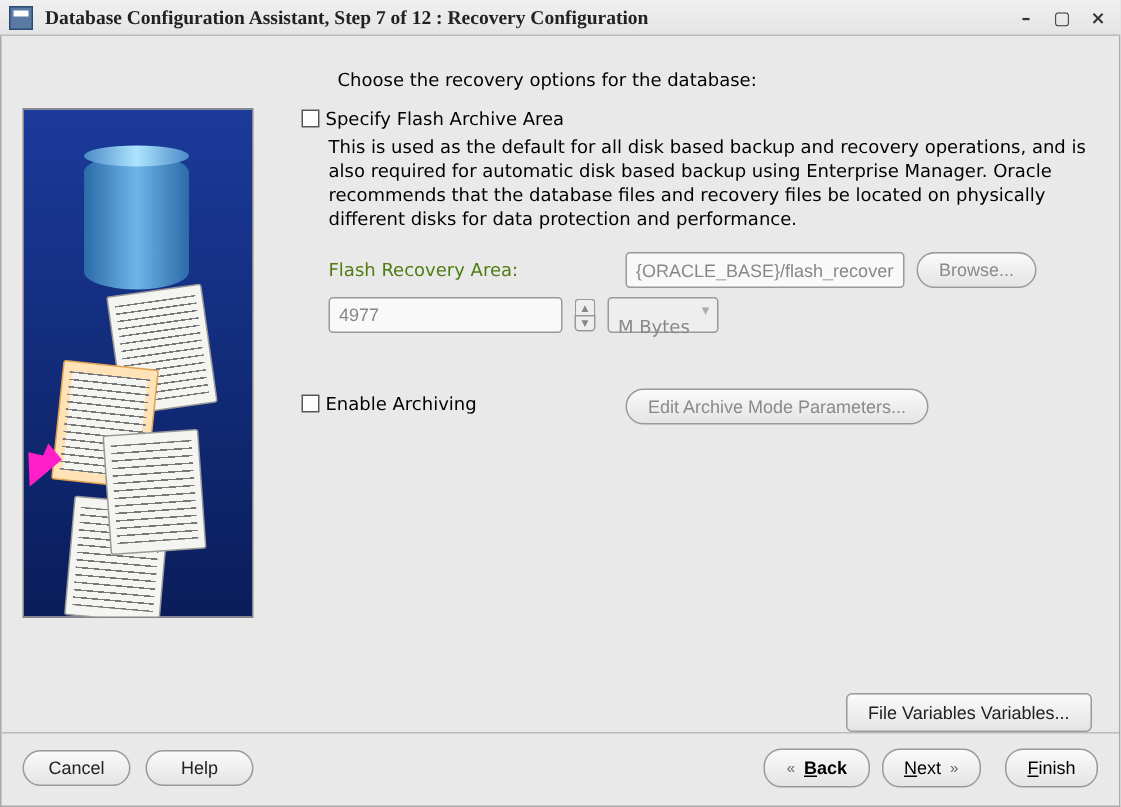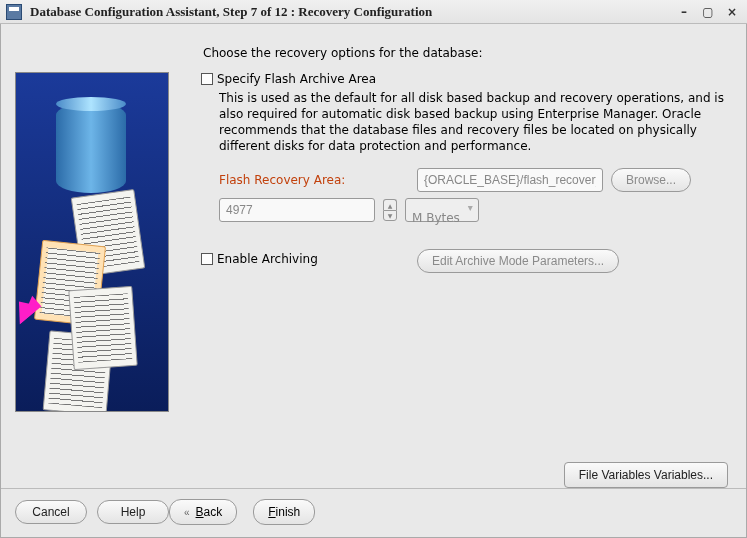--- a/index.html
+++ b/index.html
@@ -130,21 +130,21 @@
 
   .main-col {
     flex: 1;
     display: flex;
     flex-direction: column;
   }
   .intro {
     color: #000;
     font-size: 12px;
     margin-bottom: 12px;
-    margin-left: 18px;
+    margin-left: 40px;
   }
   .section { margin-left: 16px; }
   .checkbox-row {
     display: flex;
     align-items: center;
     gap: 4px;
     color: #000;
     margin-bottom: 4px;
   }
   .checkbox {
@@ -159,21 +159,21 @@
     line-height: 16px;
     margin: 2px 4px 14px 18px;
   }
   .form-row {
     display: flex;
     align-items: center;
     margin: 3px 0 6px 18px;
     gap: 8px;
   }
   .form-label {
-    color: #c2410c;
+    color: #4d7c0f;
     width: 190px;
     font-size: 12px;
   }
   .text-input {
     border: 1px solid #999;
     border-radius: 3px;
     background: #f9f9f9;
     color: #888;
     padding: 4px 6px;
     font-size: 12px;
@@ -229,21 +229,21 @@
   .bottom-link-row {
     display: flex;
     justify-content: flex-end;
     padding: 6px 18px 0 0;
   }
   .footer {
     border-top: 1px solid #bbb;
     padding: 10px 14px 12px 14px;
     display: flex;
     align-items: center;
-    justify-content: flex-start;
+    justify-content: space-between;
   }
   .footer-left { display: flex; gap: 10px; }
   .footer-right { display: flex; gap: 8px; align-items: center; }
   .nav-btn {
     border: 1px solid #9a9a9a;
     background: linear-gradient(to bottom, #fafafa, #e4e4e4);
     border-radius: 12px;
     padding: 4px 14px;
     font-size: 12px;
     height: 26px;
@@ -300,21 +300,21 @@
           <div class="spinner">
             <div class="spinner-btn">▲</div>
             <div class="spinner-btn">▼</div>
           </div>
           <div class="select">
             <span>M Bytes</span>
           </div>
         </div>
       </div>
 
-      <div class="section" style="margin-top:18px">
+      <div class="section" style="margin-top:28px">
         <div class="form-row" style="margin-left:0">
           <div class="checkbox-row" style="width:208px">
             <span class="checkbox"></span>
             <span>Enable Archiving</span>
           </div>
           <button class="btn disabled">Edit Archive Mode Parameters...</button>
         </div>
       </div>
 
       <div style="flex:1"></div>
@@ -326,20 +326,24 @@
   </div>
 
   <div class="footer">
     <div class="footer-left">
       <button class="btn btn-wide">Cancel</button>
       <button class="btn btn-wide">Help</button>
     </div>
     <div class="footer-right">
       <button class="nav-btn">
         <span class="arrow-icon">«</span>
-        <span><span class="mnemonic" style="text-decoration: none;"><span style="text-decoration:underline">B</span>ack</span></span>
+        <span><span class="mnemonic" style="text-decoration: none; font-weight: bold;"><span style="text-decoration:underline">B</span>ack</span></span>
+      </button>
+      <button class="nav-btn">
+        <span><span class="mnemonic" style="text-decoration: none;"><span style="text-decoration:underline">N</span>ext</span></span>
+        <span class="arrow-icon">»</span>
       </button>
       <button class="nav-btn" style="margin-left:8px">
         <span class="mnemonic" style="text-decoration: none;"><span style="text-decoration:underline">F</span>inish</span>
       </button>
     </div>
   </div>
 </div>
 
 </body></html>

